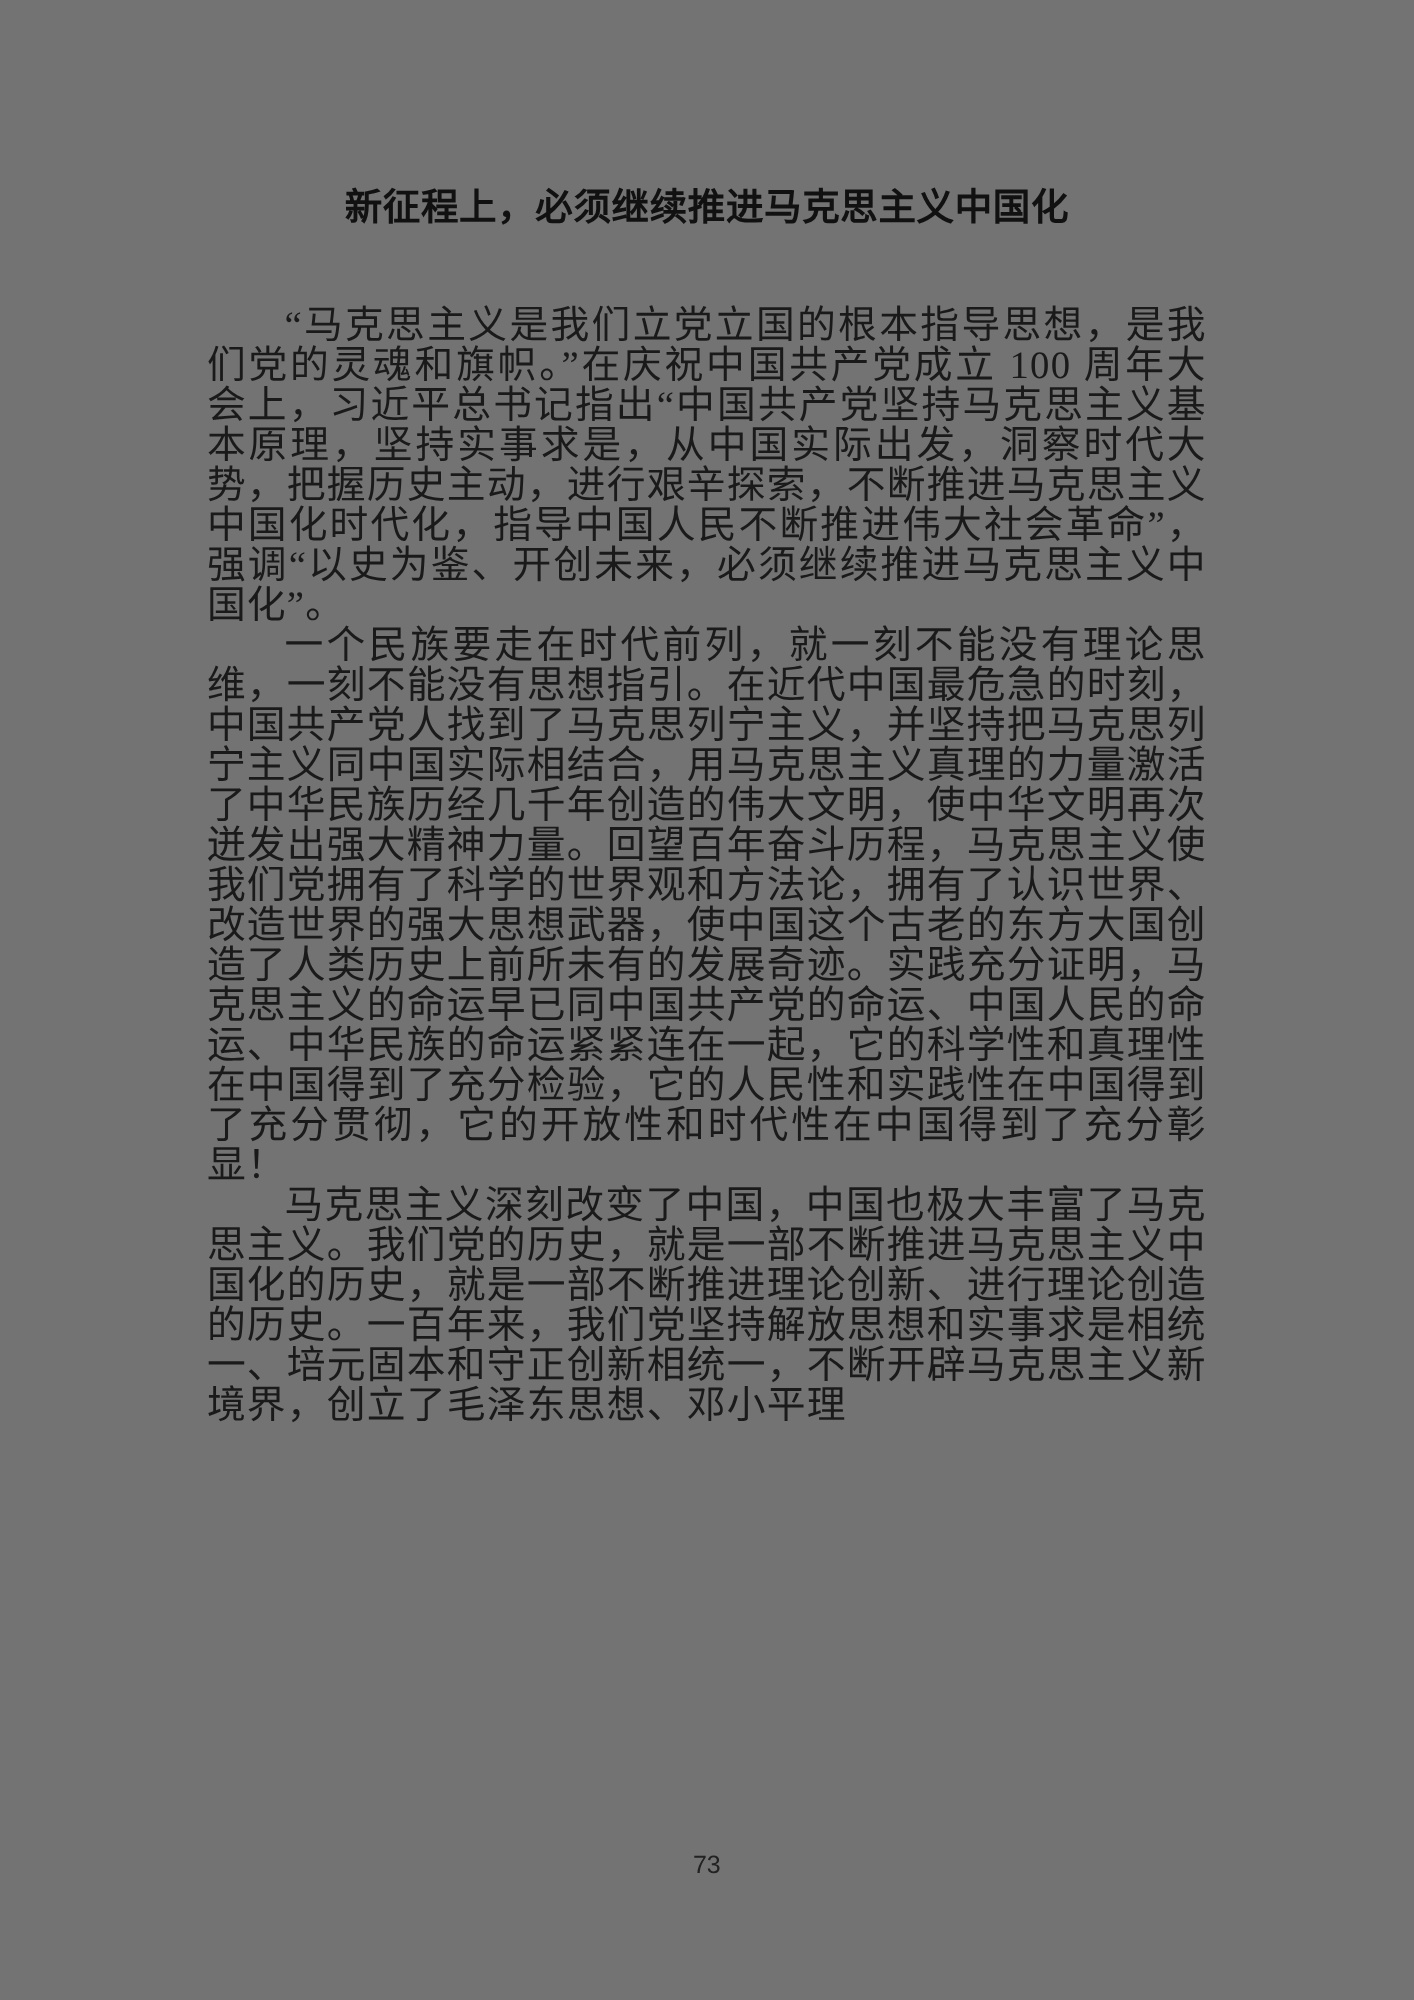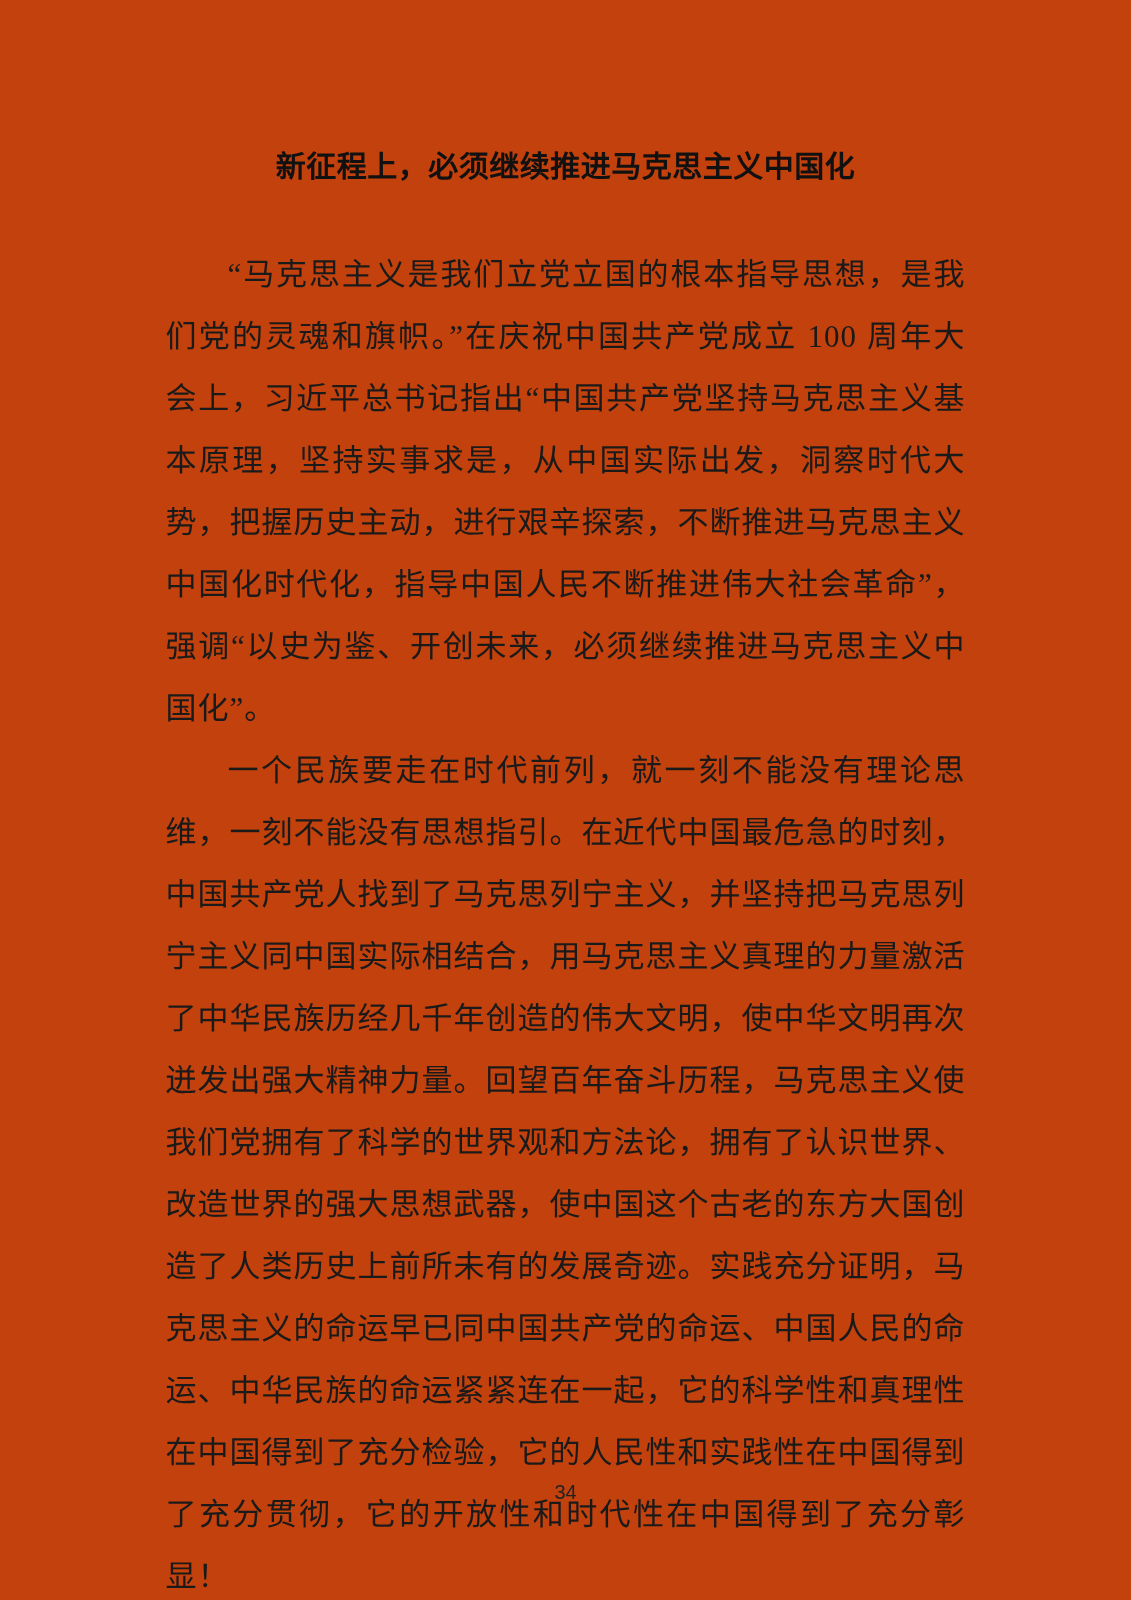--- a/index.html
+++ b/index.html
@@ -2,21 +2,21 @@
 <html lang="zh-CN"><head>
 <meta charset="utf-8">
 <style>
   * { margin: 0; padding: 0; box-sizing: border-box; }
   html, body { background: #888; }
   .page {
     position: relative;
     width: 1131px;
     height: 1600px;
     margin: 0 auto;
-    background: #c2410c;
+    background: #737373;
     color: #1a1a1a;
     overflow: hidden;
   }
   .content {
     width: 800px;
     margin: 0 auto;
     padding-top: 146px;
   }
   .doc-title {
     font-family: "Liberation Sans", "DejaVu Sans", sans-serif;
@@ -40,21 +40,21 @@
     width: 820px;
     margin-left: -10px;
   }
   .doc-body {
     margin-top: 56px;
     font-family: "Liberation Serif", "DejaVu Serif", serif;
     font-size: 31px;
     color: #1a1a1a;
   }
   .doc-body p {
-    line-height: 62px;
+    line-height: 32px;
     letter-spacing: 1px;
     text-align: justify;
     text-justify: inter-ideograph;
     text-indent: 2em;
     word-break: break-all;
   }
   .page-footer {
     position: absolute;
     bottom: 96px;
     left: 0;
@@ -70,14 +70,14 @@
 
 <div class="page">
   <div class="content">
     <h1 class="doc-title">新征程上，必须继续推进马克思主义中国化</h1>
     <div class="doc-body">
       <p>“马克思主义是我们立党立国的根本指导思想，是我们党的灵魂和旗帜。”在庆祝中国共产党成立 100 周年大会上，习近平总书记指出“中国共产党坚持马克思主义基本原理，坚持实事求是，从中国实际出发，洞察时代大势，把握历史主动，进行艰辛探索，不断推进马克思主义中国化时代化，指导中国人民不断推进伟大社会革命”，强调“以史为鉴、开创未来，必须继续推进马克思主义中国化”。</p>
       <p>一个民族要走在时代前列，就一刻不能没有理论思维，一刻不能没有思想指引。在近代中国最危急的时刻，中国共产党人找到了马克思列宁主义，并坚持把马克思列宁主义同中国实际相结合，用马克思主义真理的力量激活了中华民族历经几千年创造的伟大文明，使中华文明再次迸发出强大精神力量。回望百年奋斗历程，马克思主义使我们党拥有了科学的世界观和方法论，拥有了认识世界、改造世界的强大思想武器，使中国这个古老的东方大国创造了人类历史上前所未有的发展奇迹。实践充分证明，马克思主义的命运早已同中国共产党的命运、中国人民的命运、中华民族的命运紧紧连在一起，它的科学性和真理性在中国得到了充分检验，它的人民性和实践性在中国得到了充分贯彻，它的开放性和时代性在中国得到了充分彰显！</p>
       <p>马克思主义深刻改变了中国，中国也极大丰富了马克思主义。我们党的历史，就是一部不断推进马克思主义中国化的历史，就是一部不断推进理论创新、进行理论创造的历史。一百年来，我们党坚持解放思想和实事求是相统一、培元固本和守正创新相统一，不断开辟马克思主义新境界，创立了毛泽东思想、邓小平理</p>
     </div>
   </div>
-  <div class="page-footer">34</div>
+  <div class="page-footer">73</div>
 </div>
 
 </body></html>

